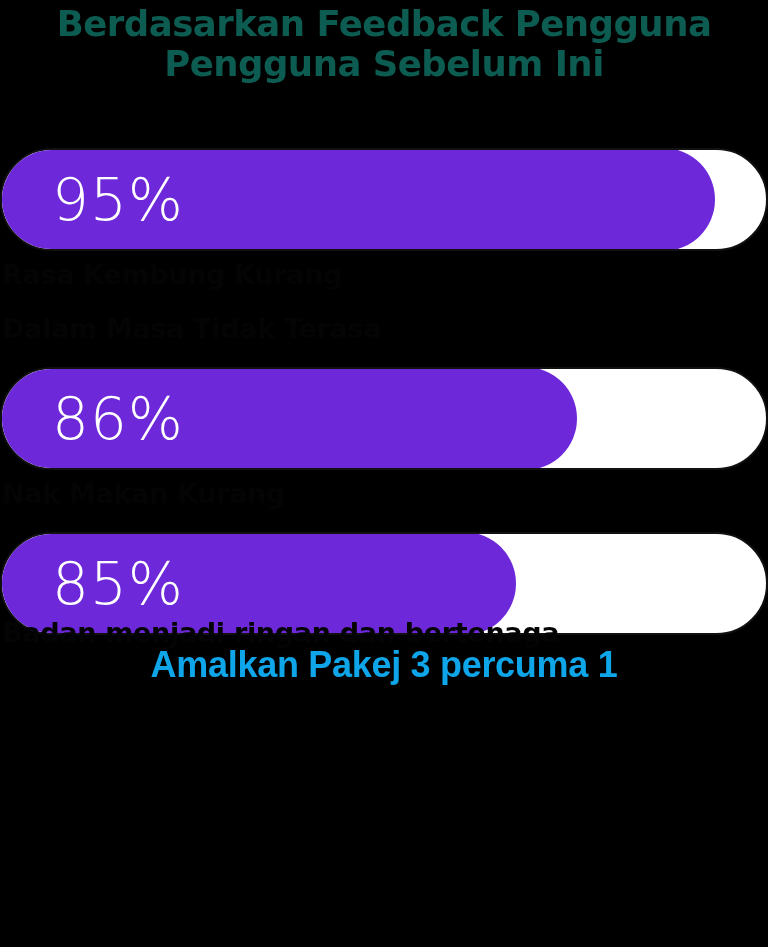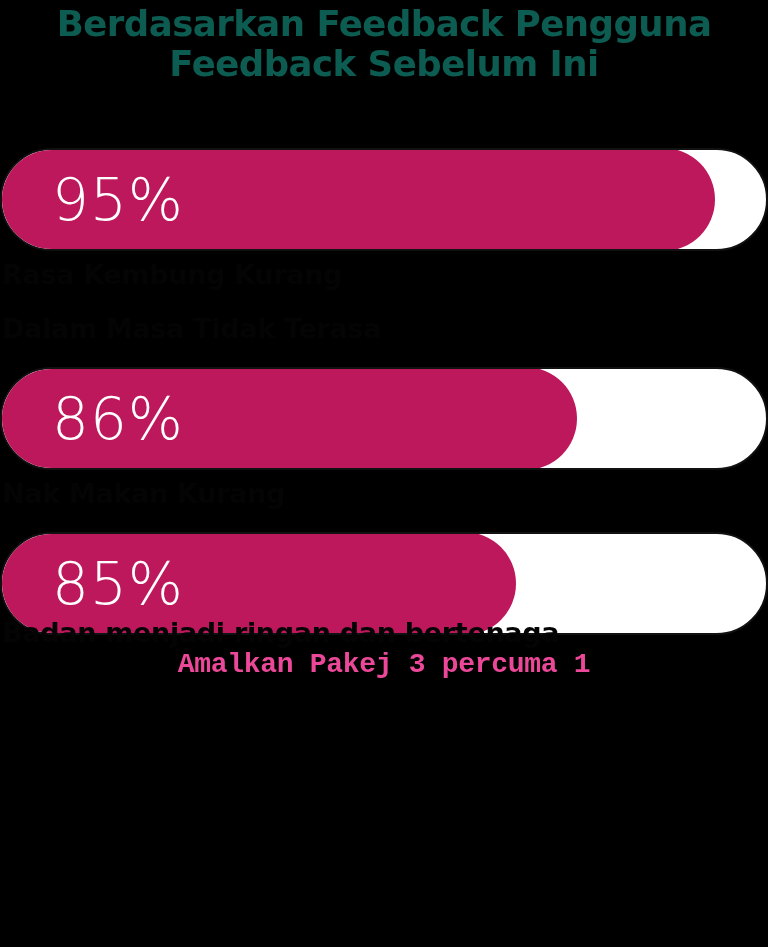--- a/index.html
+++ b/index.html
@@ -56,21 +56,21 @@
     border: 2px solid #111111;
     border-radius: 52px;
     box-sizing: border-box;
     overflow: hidden;
   }
   .bar-fill {
     position: absolute;
     left: -2px;
     top: -2px;
     height: 103px;
-    background: #be185d;
+    background: #6d28d9;
     border-radius: 52px;
     display: flex;
     align-items: center;
   }
   .bar-value {
     color: #ffffff;
     font-family: "DejaVu Sans", sans-serif;
     font-weight: 300;
     font-size: 58px;
     line-height: 58px;
@@ -103,38 +103,38 @@
     font-family: "DejaVu Sans", sans-serif;
     font-weight: bold;
     font-size: 27px;
     line-height: 31px;
     letter-spacing: -0.3px;
     text-align: left;
     margin-left: 2px;
     white-space: nowrap;
   }
   .footer-red {
-    color: #ec4899;
-    font-family: Liberation Mono, monospace;
+    color: #0ea5e9;
+    font-family: Liberation Sans, sans-serif;
     font-weight: bold;
-    font-size: 28px;
+    font-size: 36px;
     line-height: 34px;
     letter-spacing: -0.3px;
     text-align: center;
     white-space: nowrap;
   }
 </style>
 </head>
 <body>
 
 <div id="page">
 
   <div class="title-block">
     <div class="title-line line1">Berdasarkan Feedback Pengguna</div>
-    <div class="title-line line2">Feedback Sebelum Ini</div>
+    <div class="title-line line2">Pengguna Sebelum Ini</div>
   </div>
 
   <div class="bars">
 
     <div class="bar-group">
       <div class="bar-track">
         <div class="bar-fill" style="width: calc(93% + 4px);">
           <span class="bar-value">95%</span>
         </div>
       </div>

